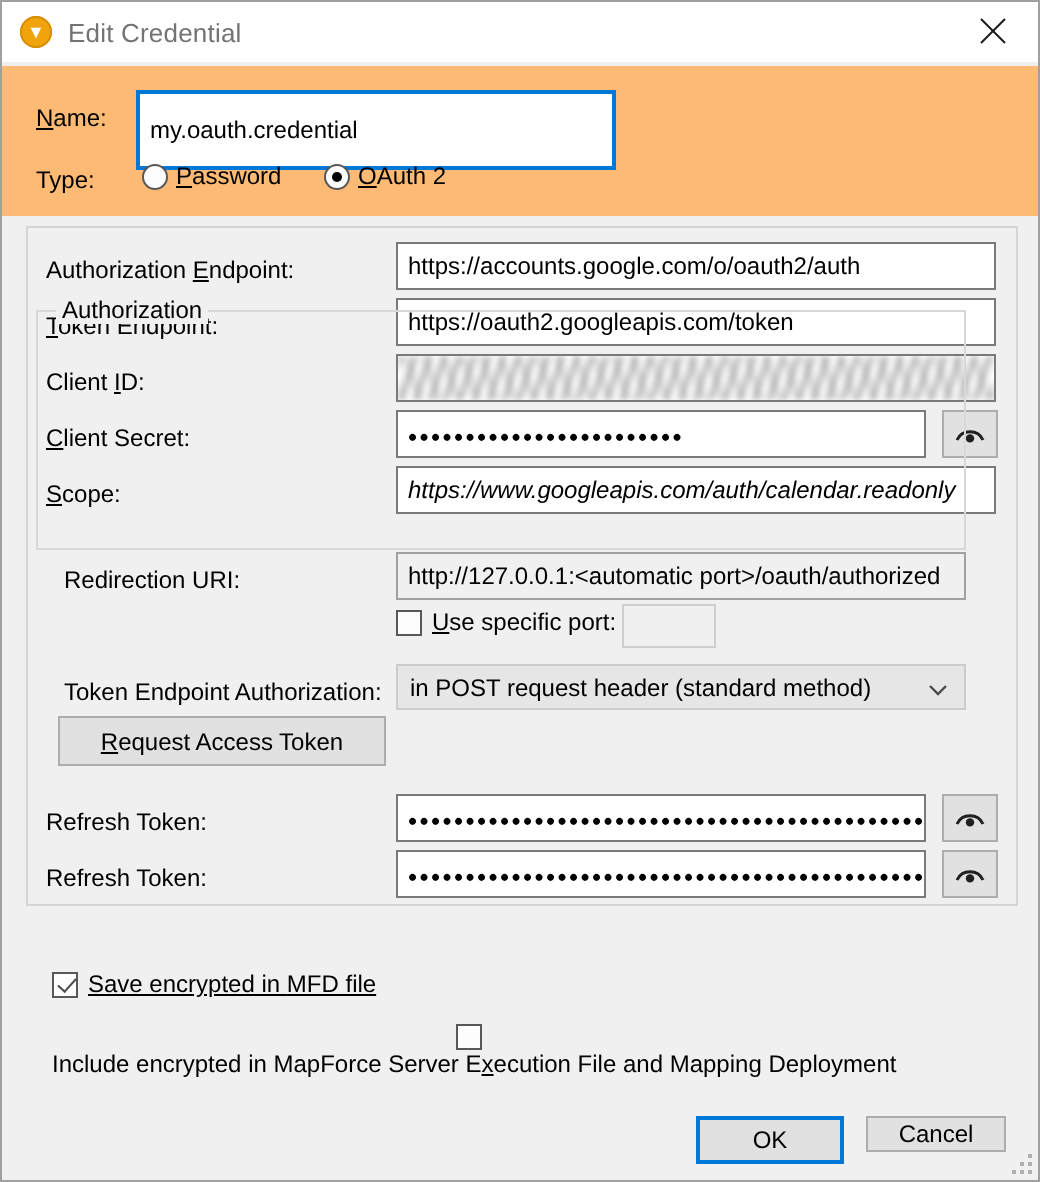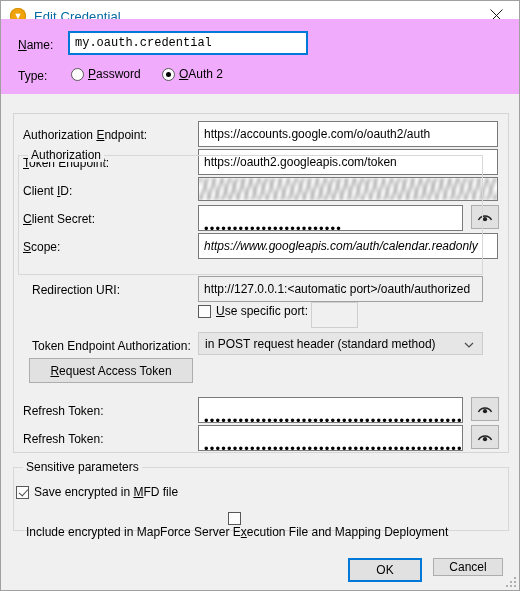--- a/index.html
+++ b/index.html
@@ -43,49 +43,49 @@
   }
   .title-icon .chev {
     position: absolute; left: 3px; top: 4px;
     width: 10px; height: 8px;
     color: #ffffff;
     font-size: 9px; line-height: 8px;
     text-align: center;
   }
   .title-text {
     font-size: 13px;
-    color: #0369a1;
+    color: #737373;
     letter-spacing: 0.1px;
   }
   .close-btn {
     position: absolute; right: 0; top: 0;
     width: 46px; height: 29px;
     display: flex; align-items: center; justify-content: center;
     background: transparent;
   }
   .close-btn svg { display: block; }
   
   .top-area {
-    position: absolute; left: 0; top: 18px;
+    position: absolute; left: 0; top: 32px;
     width: 518px; height: 75px;
-    background: #f0abfc;
+    background: #fdba74;
   }
   .lbl {
     font-size: 12px; color: #000;
     white-space: nowrap;
   }
   .lbl u { text-decoration: underline; }
   .name-label { position: absolute; left: 17px; top: 19px; }
   .name-input {
     position: absolute; left: 67px; top: 12px;
-    width: 240px; height: 24px;
+    width: 240px; height: 40px;
     box-sizing: border-box;
     border: 2px solid #0078d7;
     background: #ffffff;
-    font-family: Liberation Mono, monospace;
+    font-family: Liberation Sans, sans-serif;
     font-size: 12px;
     color: #000;
     padding: 0 5px;
     outline: none;
   }
   .type-label { position: absolute; left: 17px; top: 50px; }
   .radio-row {
     position: absolute; top: 48px;
     display: flex; align-items: center;
   }
@@ -124,21 +124,21 @@
   #sensitive-group { left: 12px; top: 466px; width: 496px; height: 64px; }
   .tinput {
     position: absolute;
     height: 24px;
     box-sizing: border-box;
     border: 1px solid #7a7a7a;
     background: #ffffff;
     font-family: "Liberation Sans", sans-serif;
     font-size: 12px;
     color: #000;
-    padding: 12px 5px;
+    padding: 2px 5px;
     outline: none;
   }
   .tinput.readonly {
     background: #f0f0f0;
     color: #000;
     border-color: #a0a0a0;
   }
   .tinput.disabled {
     background: #f0f0f0;
     border-color: #cfcfcf;
@@ -342,25 +342,22 @@
   <div class="tinput pw" style="left:197px;top:424px;width:265px;line-height:22px;">•••••••••••••••••••••••••••••••••••••••••••••</div>
   <div class="eye-btn" style="left:470px;top:424px;">
     <span>
       <svg width="16" height="11" viewBox="0 0 16 11">
         <path d="M1.5 8 C4 2.5, 12 2.5, 14.5 8" fill="none" stroke="#202020" stroke-width="1.5"></path>
         <circle cx="8" cy="7.2" r="2.1" fill="#202020"></circle>
       </svg>
     </span>
   </div>
 
-  <div class="gbox" id="sensitive-group">
-    <span class="gbox-title">Sensitive parameters</span>
-  </div>
-
-  <div class="cbrow" style="left:15px;top:484px;">
+
+  <div class="cbrow" style="left:25px;top:484px;text-decoration:underline;">
     <span class="cbox checked"></span>
     <span class="lbl">Save encrypted in <u>M</u>FD file</span>
   </div>
 
   <div class="cbrow" style="left:25px;top:511px;flex-direction:column;">
     <span class="cbox"></span>
     <span class="lbl">Include encrypted in MapForce Server E<u>x</u>ecution File and Mapping Deployment</span>
   </div>
 
   <div class="btn default" id="ok-btn">

